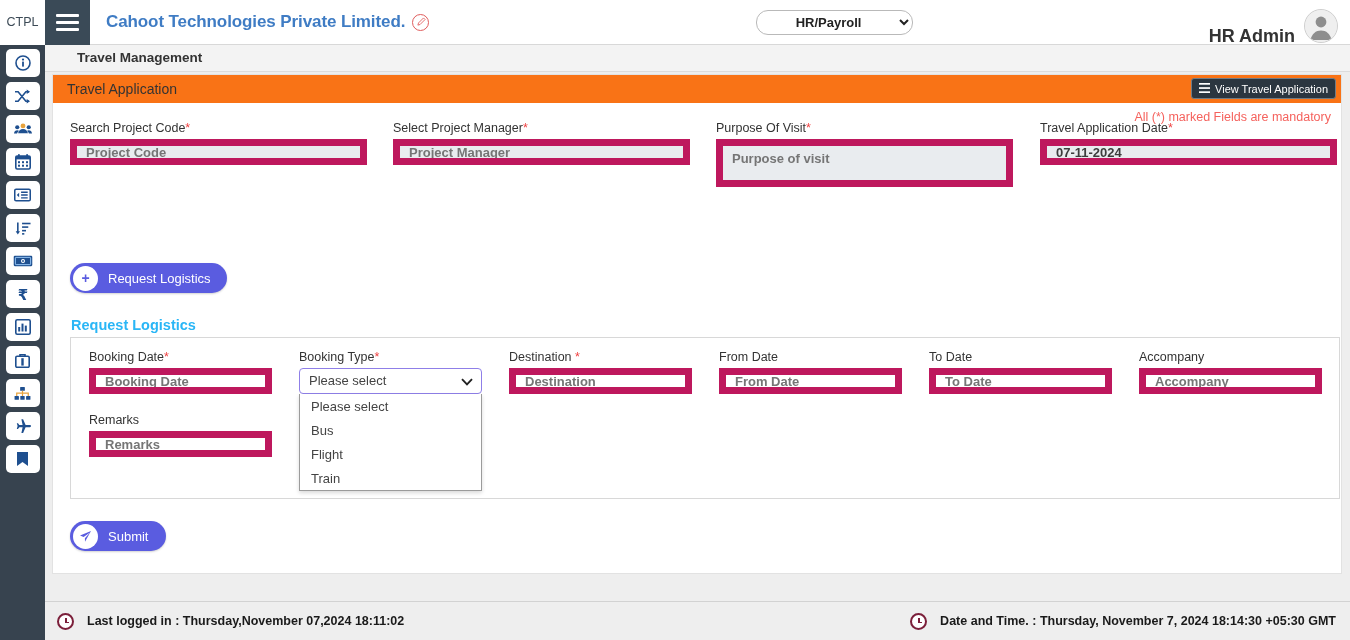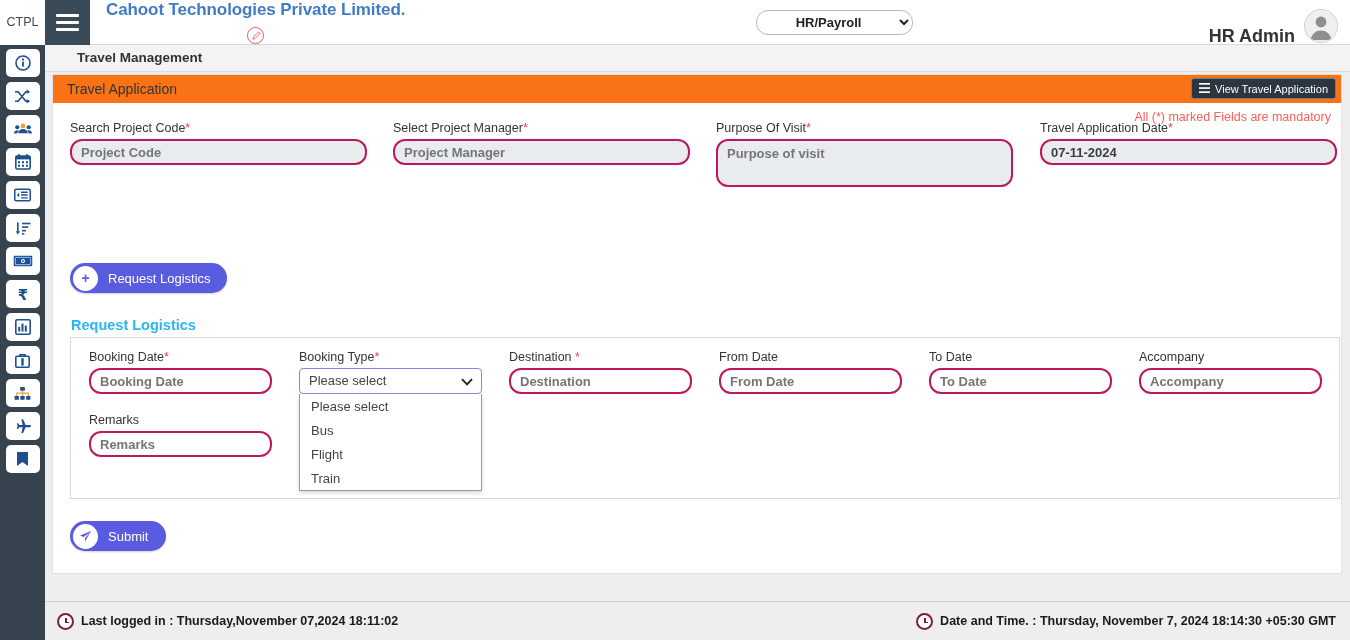--- a/index.html
+++ b/index.html
@@ -24,21 +24,21 @@
     font-size:12.5px; color:#3c4a56; font-weight:400;
   }
   .hamburger{
     width:45px; height:45px; background:#3a4a57;
     display:flex; flex-direction:column; align-items:center; justify-content:center;
     gap:4px; cursor:pointer;
   }
   .hamburger span{ display:block; width:23px; height:3px; background:#fff; border-radius:1px; }
   .company{
     margin-left:16px; font-size:17px; font-weight:bold; color:#3f7cc4;
-    letter-spacing:-0.1px; display:flex; align-items:center; gap:7px;flex-direction:column;
+    letter-spacing:-0.1px; display:flex; align-items:center; gap:7px;
   }
   .edit-badge{
     width:17px; height:17px; border:1.4px solid #e05c5c; border-radius:50%;
     display:inline-flex; align-items:center; justify-content:center;
   }
   .module-select{
     position:absolute; left:756px; top:10px; width:157px; height:25px;
     border:1px solid #b9b9b9; border-radius:12px; background:#fff;
     font-family:"Liberation Sans", sans-serif; font-size:13px; font-weight:bold;
     color:#222; text-align:center; text-align-last:center;
@@ -94,21 +94,21 @@
   .mandatory{
     text-align:right; color:#f5625d; font-size:12.5px;
     padding:7px 10px 0 0;
   }
 
   .form-row{ position:absolute; left:0; top:46px; width:100%; }
   .fld{ position:absolute; }
   .lbl{ font-size:12.5px; color:#333; margin-bottom:4px; display:block; }
   .req{ color:#f04040; }
   .inp{
-    width:100%; height:26px; border:2px solid #be185d; border-radius:12px;
+    width:100%; height:26px; border:7px solid #be185d; border-radius:0;
     background:#e9ecef; color:#3d3d3d; font-size:13px; font-weight:bold;
     padding:0 9px; font-family:"Liberation Sans", sans-serif;
   }
   .inp-white{ background:#ffffff; }
   textarea.inp{ height:48px; padding-top:5px; resize:none; }
 
   .pill{
     position:absolute; background:#5a5ce0; border-radius:17px; height:30px;
     display:flex; align-items:center; padding:0 16px 0 3px; cursor:pointer;
     color:#fff; font-size:13px; box-shadow:0 1px 2px rgba(0,0,0,.18);
@@ -148,21 +148,21 @@
   .opt{ height:24px; display:flex; align-items:center; padding:0 11px; font-size:13px; color:#444; cursor:pointer; }
   .opt.sel-hi{ background:#1563c4; color:#fff; }
 
   
   .footer{
     position:absolute; left:45px; top:601px; width:1305px; height:39px;
     background:#eeeeee; border-top:1px solid #d2d2d2;
     display:flex; align-items:center; justify-content:space-between;
     padding:0 14px 0 12px;
   }
-  .foot-item{ display:flex; align-items:center; gap:7px; font-size:12.5px; color:#1a1a1a; font-weight:bold; }
+  .foot-item{ display:flex; align-items:center; gap:13px; font-size:12.5px; color:#1a1a1a; font-weight:bold; }
   .clock{
     width:17px; height:17px; border-radius:50%; border:2px solid #7b1f3a;
     background:#fff; position:relative; flex:none;
   }
   .clock:before{ content:""; position:absolute; left:6px; top:3px; width:1.6px; height:5px; background:#7b1f3a; }
   .clock:after{ content:""; position:absolute; left:6px; top:7px; width:4px; height:1.6px; background:#7b1f3a; }
 </style>
 </head>
 <body>
 

